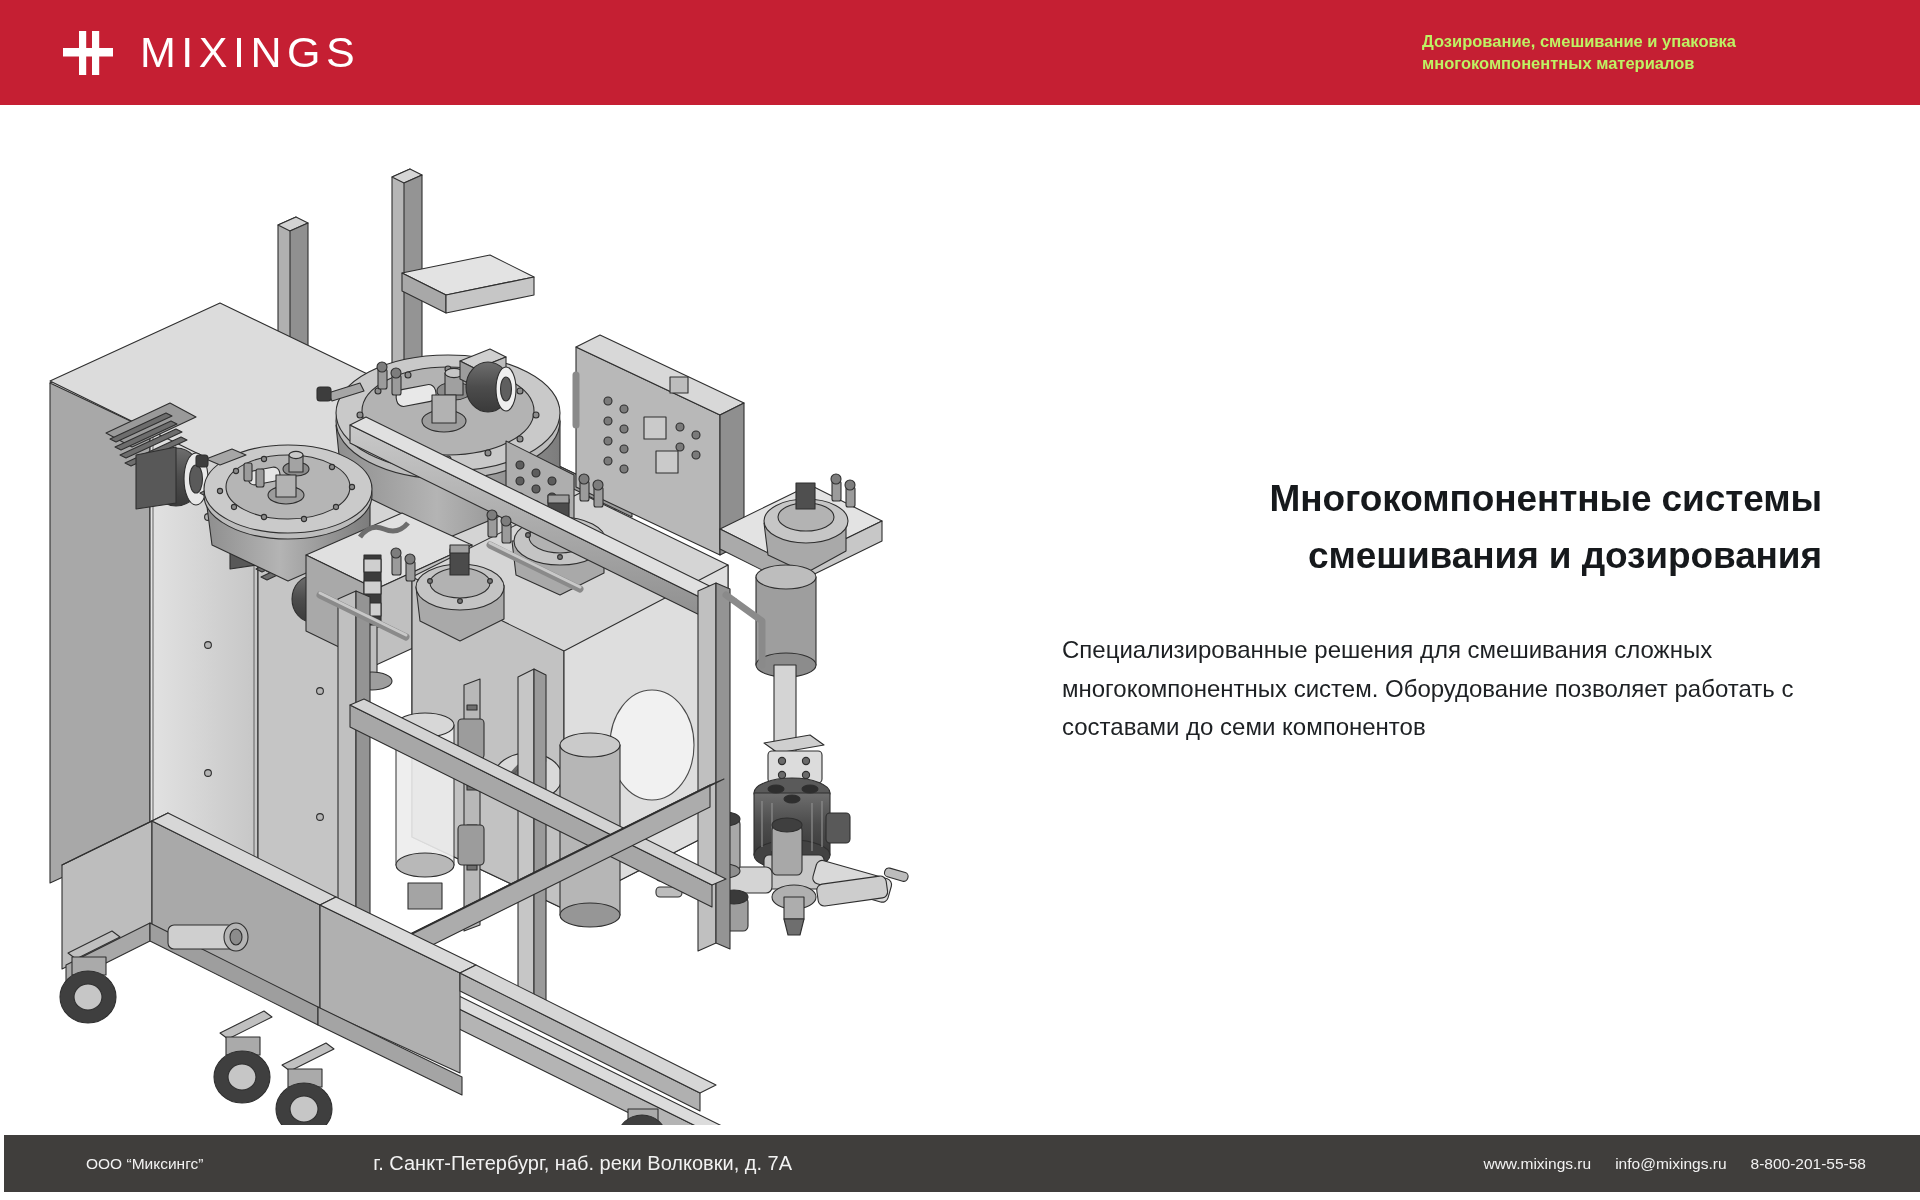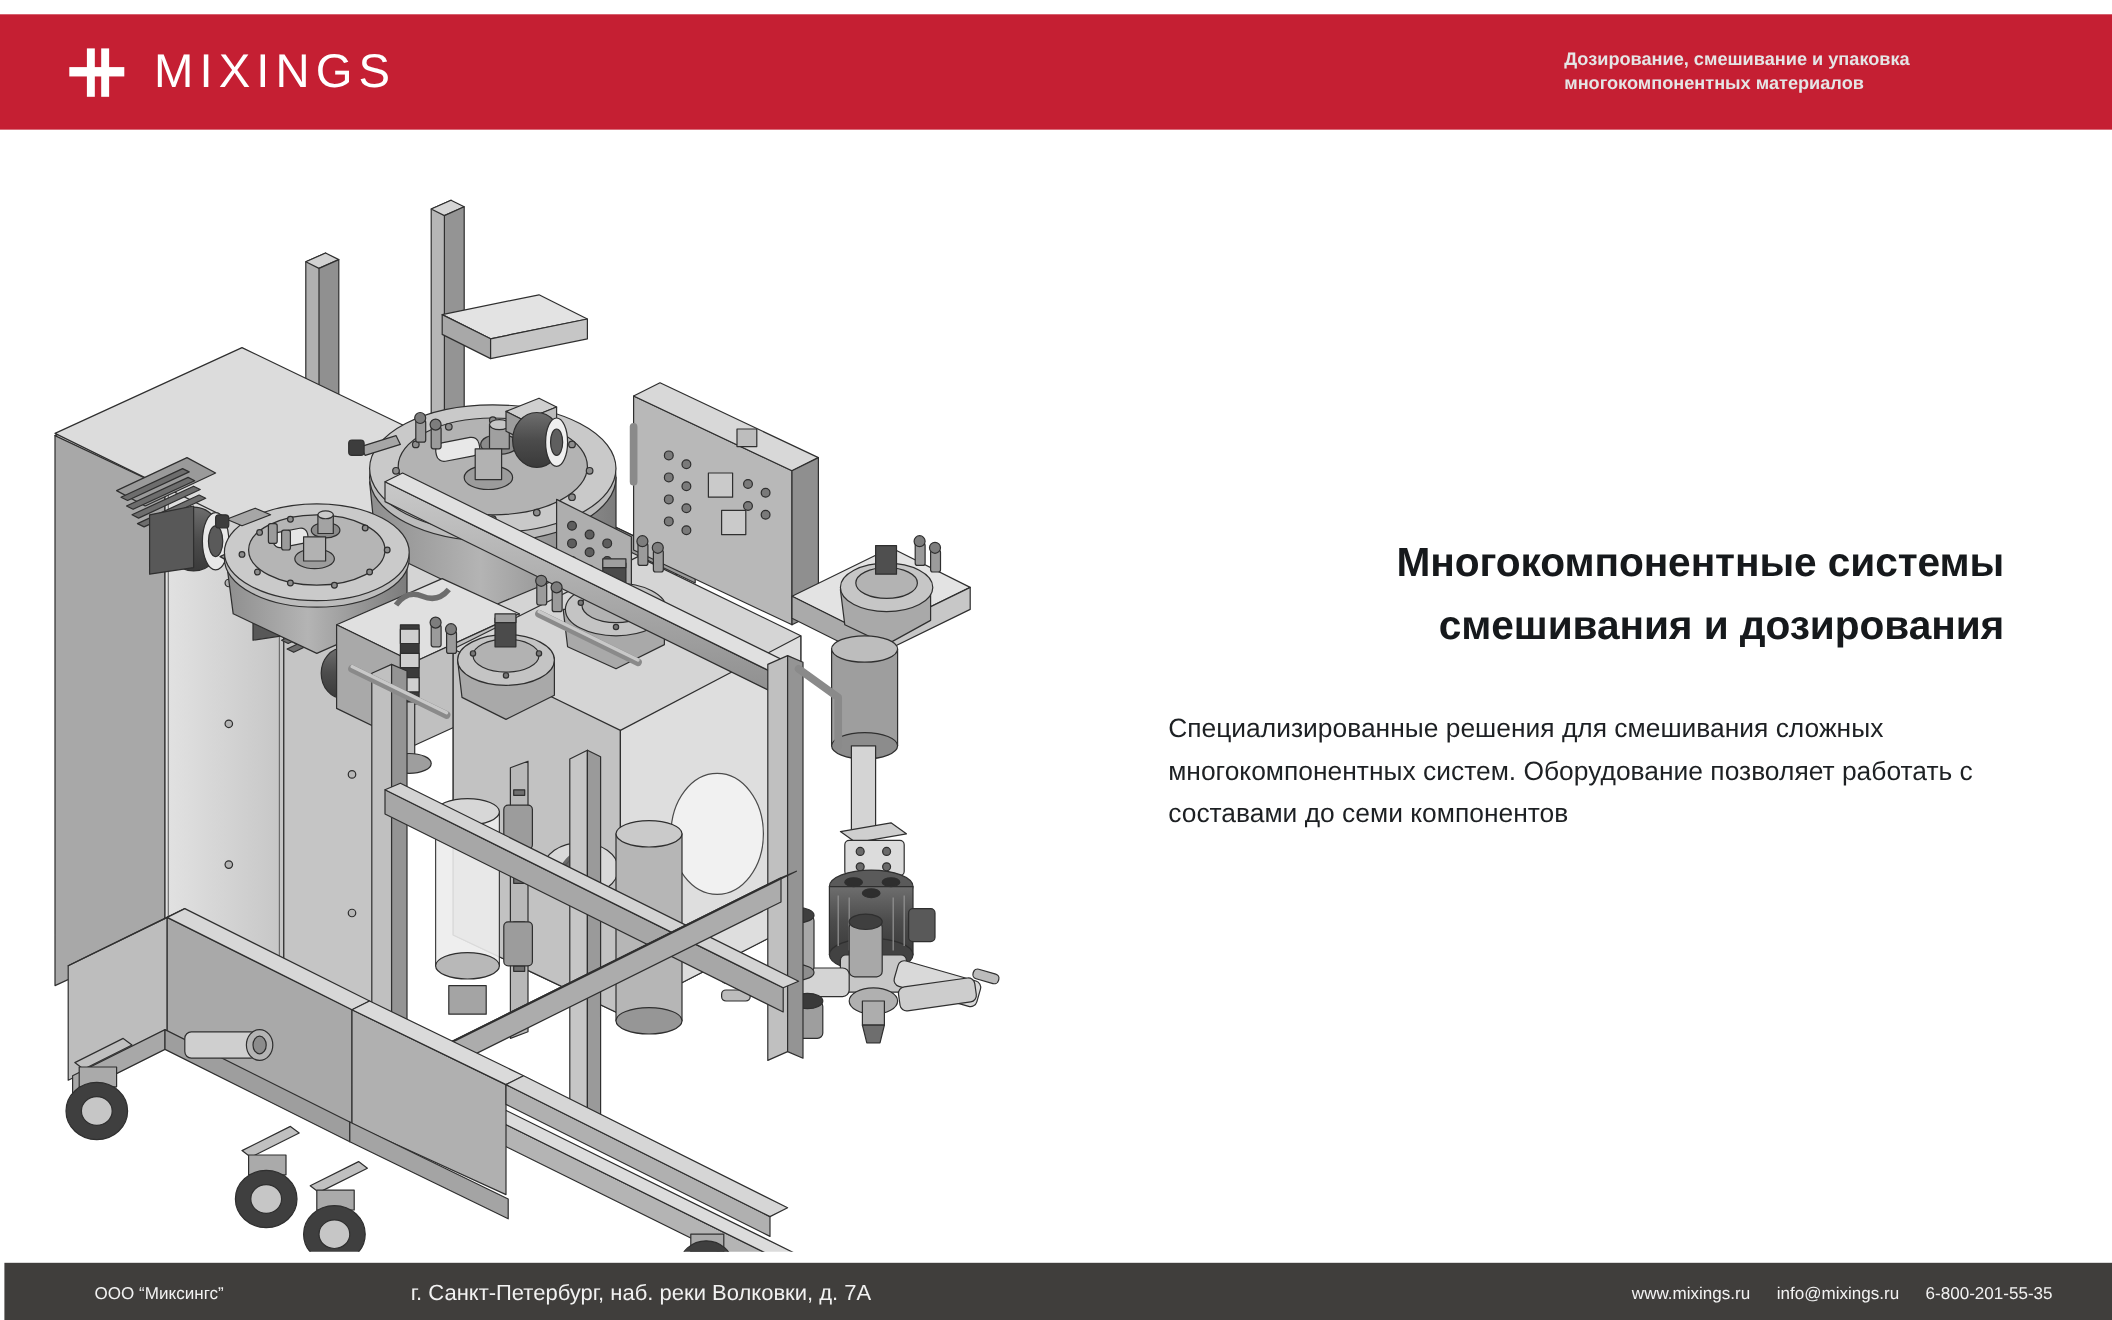--- a/index.html
+++ b/index.html
@@ -6,21 +6,20 @@
   html, body {
     width: 1920px; height: 1200px;
     background: #ffffff;
     font-family: "Liberation Sans", sans-serif;
     overflow: hidden;
   }
   .slide {
     position: relative;
     width: 1920px; height: 848px;
     background: #ffffff;
-    margin-top: 13px;
   }
 
   
   .header {
     position: absolute; top: 0; left: 0;
     width: 1920px; height: 105px;
     background: #c51f33;
     display: flex; align-items: center;
     justify-content: space-between;
   }
@@ -33,21 +32,21 @@
   .brand-name {
     color: #ffffff;
     font-size: 43px;
     font-weight: 500;
     letter-spacing: 5.5px;
     line-height: 1;
     white-space: nowrap;
   }
   .tagline {
     margin-right: 58px;
-    color: #e5e5e5;
+    color: #bef264;
     font-size: 16.5px;
     font-weight: bold;
     line-height: 1.32;
     text-align: left;
     max-width: 440px;
   }
 
   
   .stage {
     position: absolute;
@@ -610,18 +609,18 @@
   </div>
 
   <div class="footer">
     <div class="footer-left">
       <span class="f-company">ООО “Миксингс”</span>
       <span class="f-address">г. Санкт-Петербург, наб. реки Волковки, д. 7А</span>
     </div>
     <div class="footer-right">
       <span>www.mixings.ru</span>
       <span>info@mixings.ru</span>
-      <span>6-800-201-55-35</span>
+      <span>8-800-201-55-58</span>
     </div>
   </div>
   <div class="footer-strip"></div>
 
 </div>
 
 </body></html>

